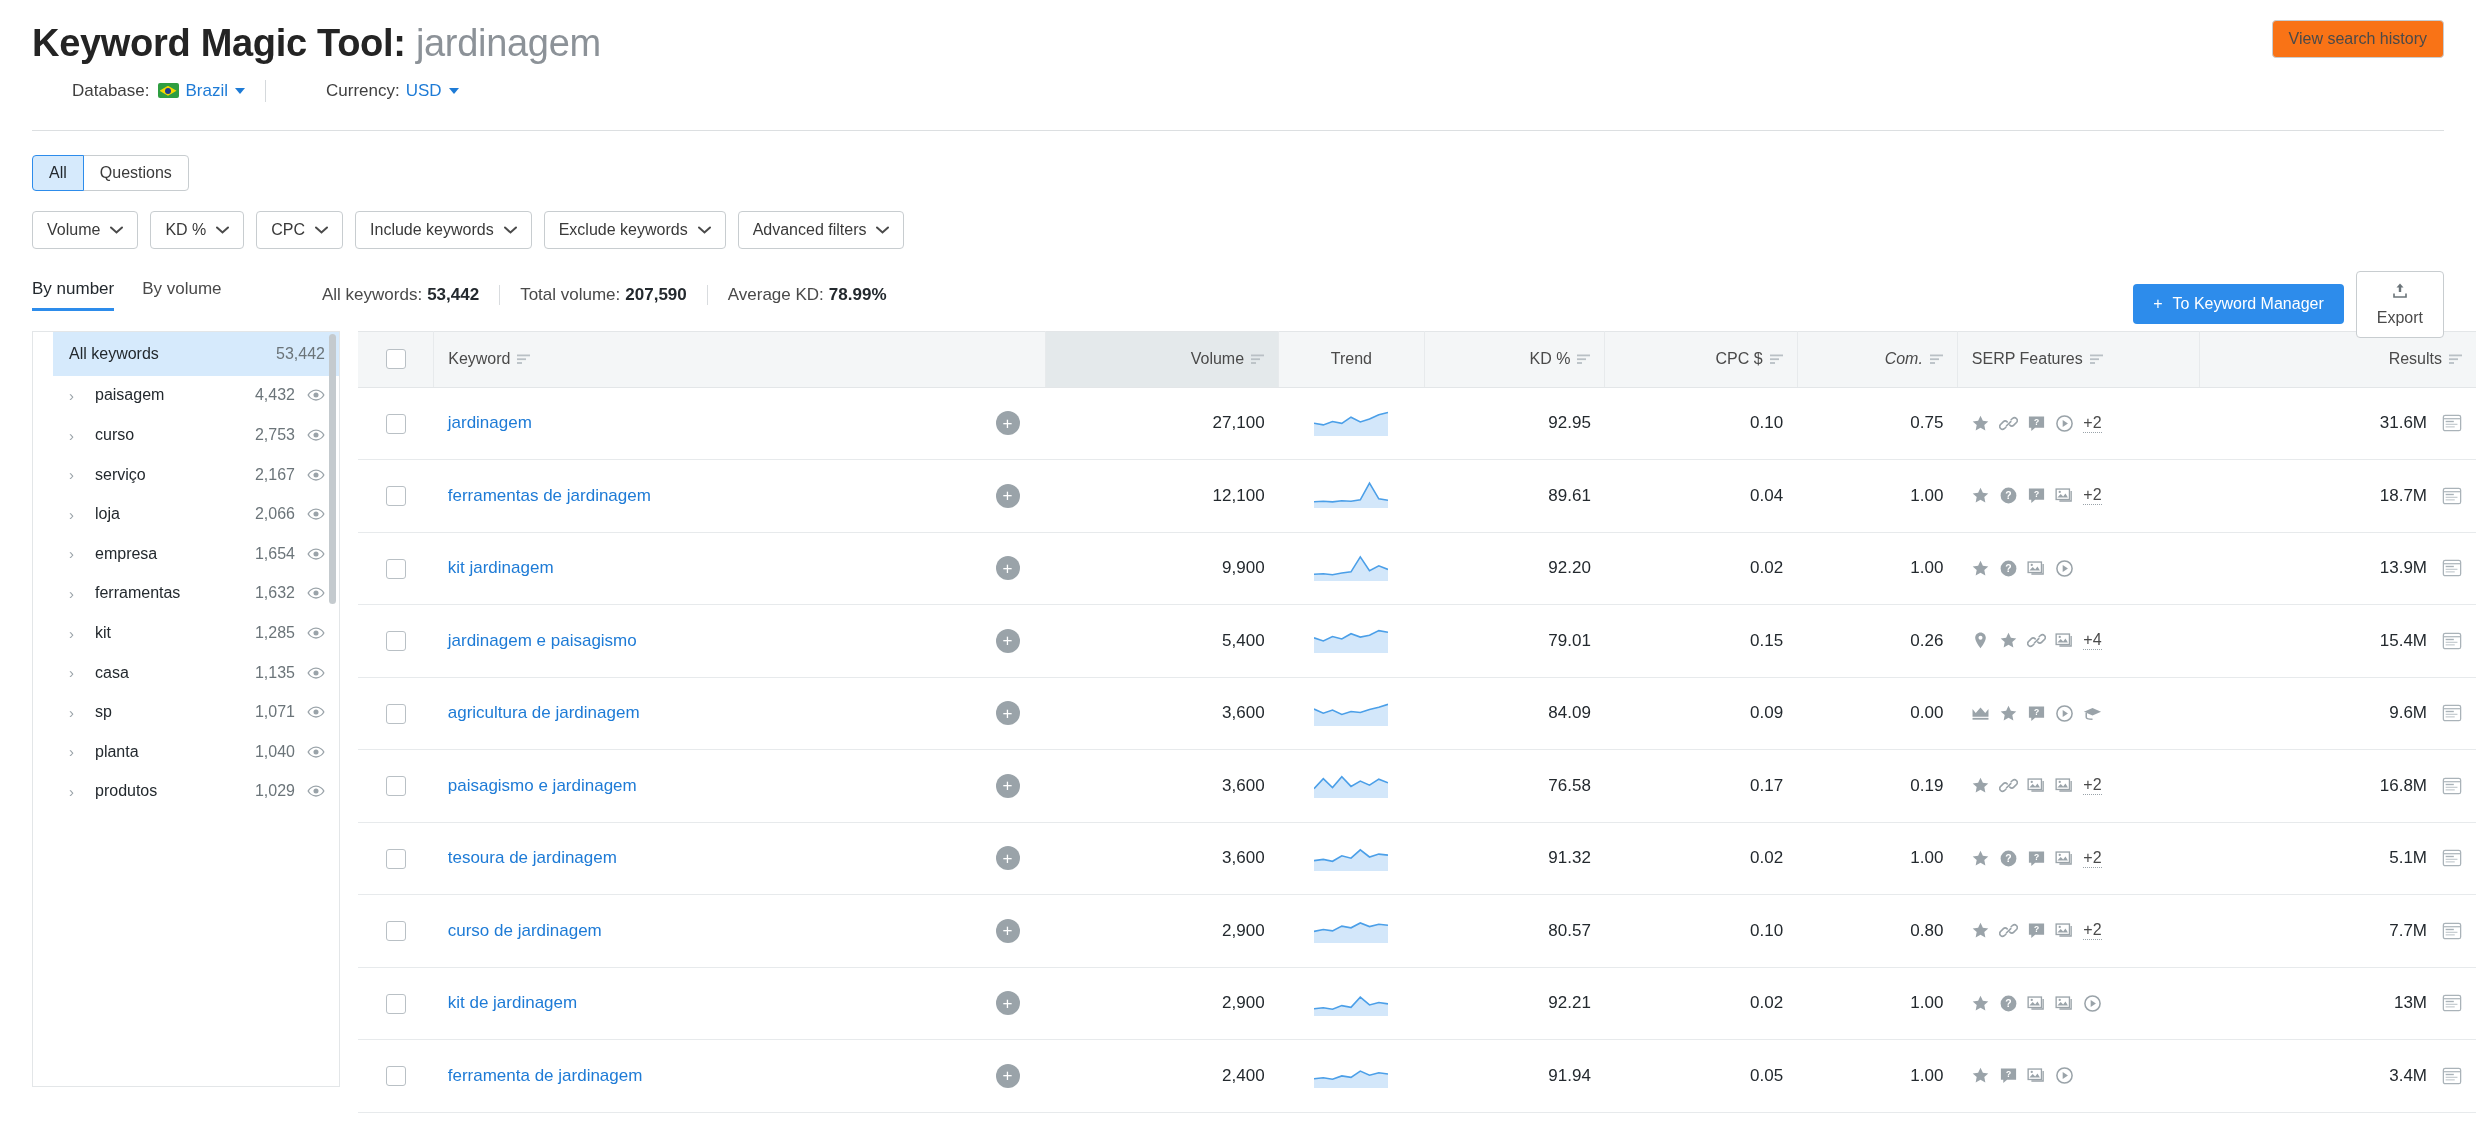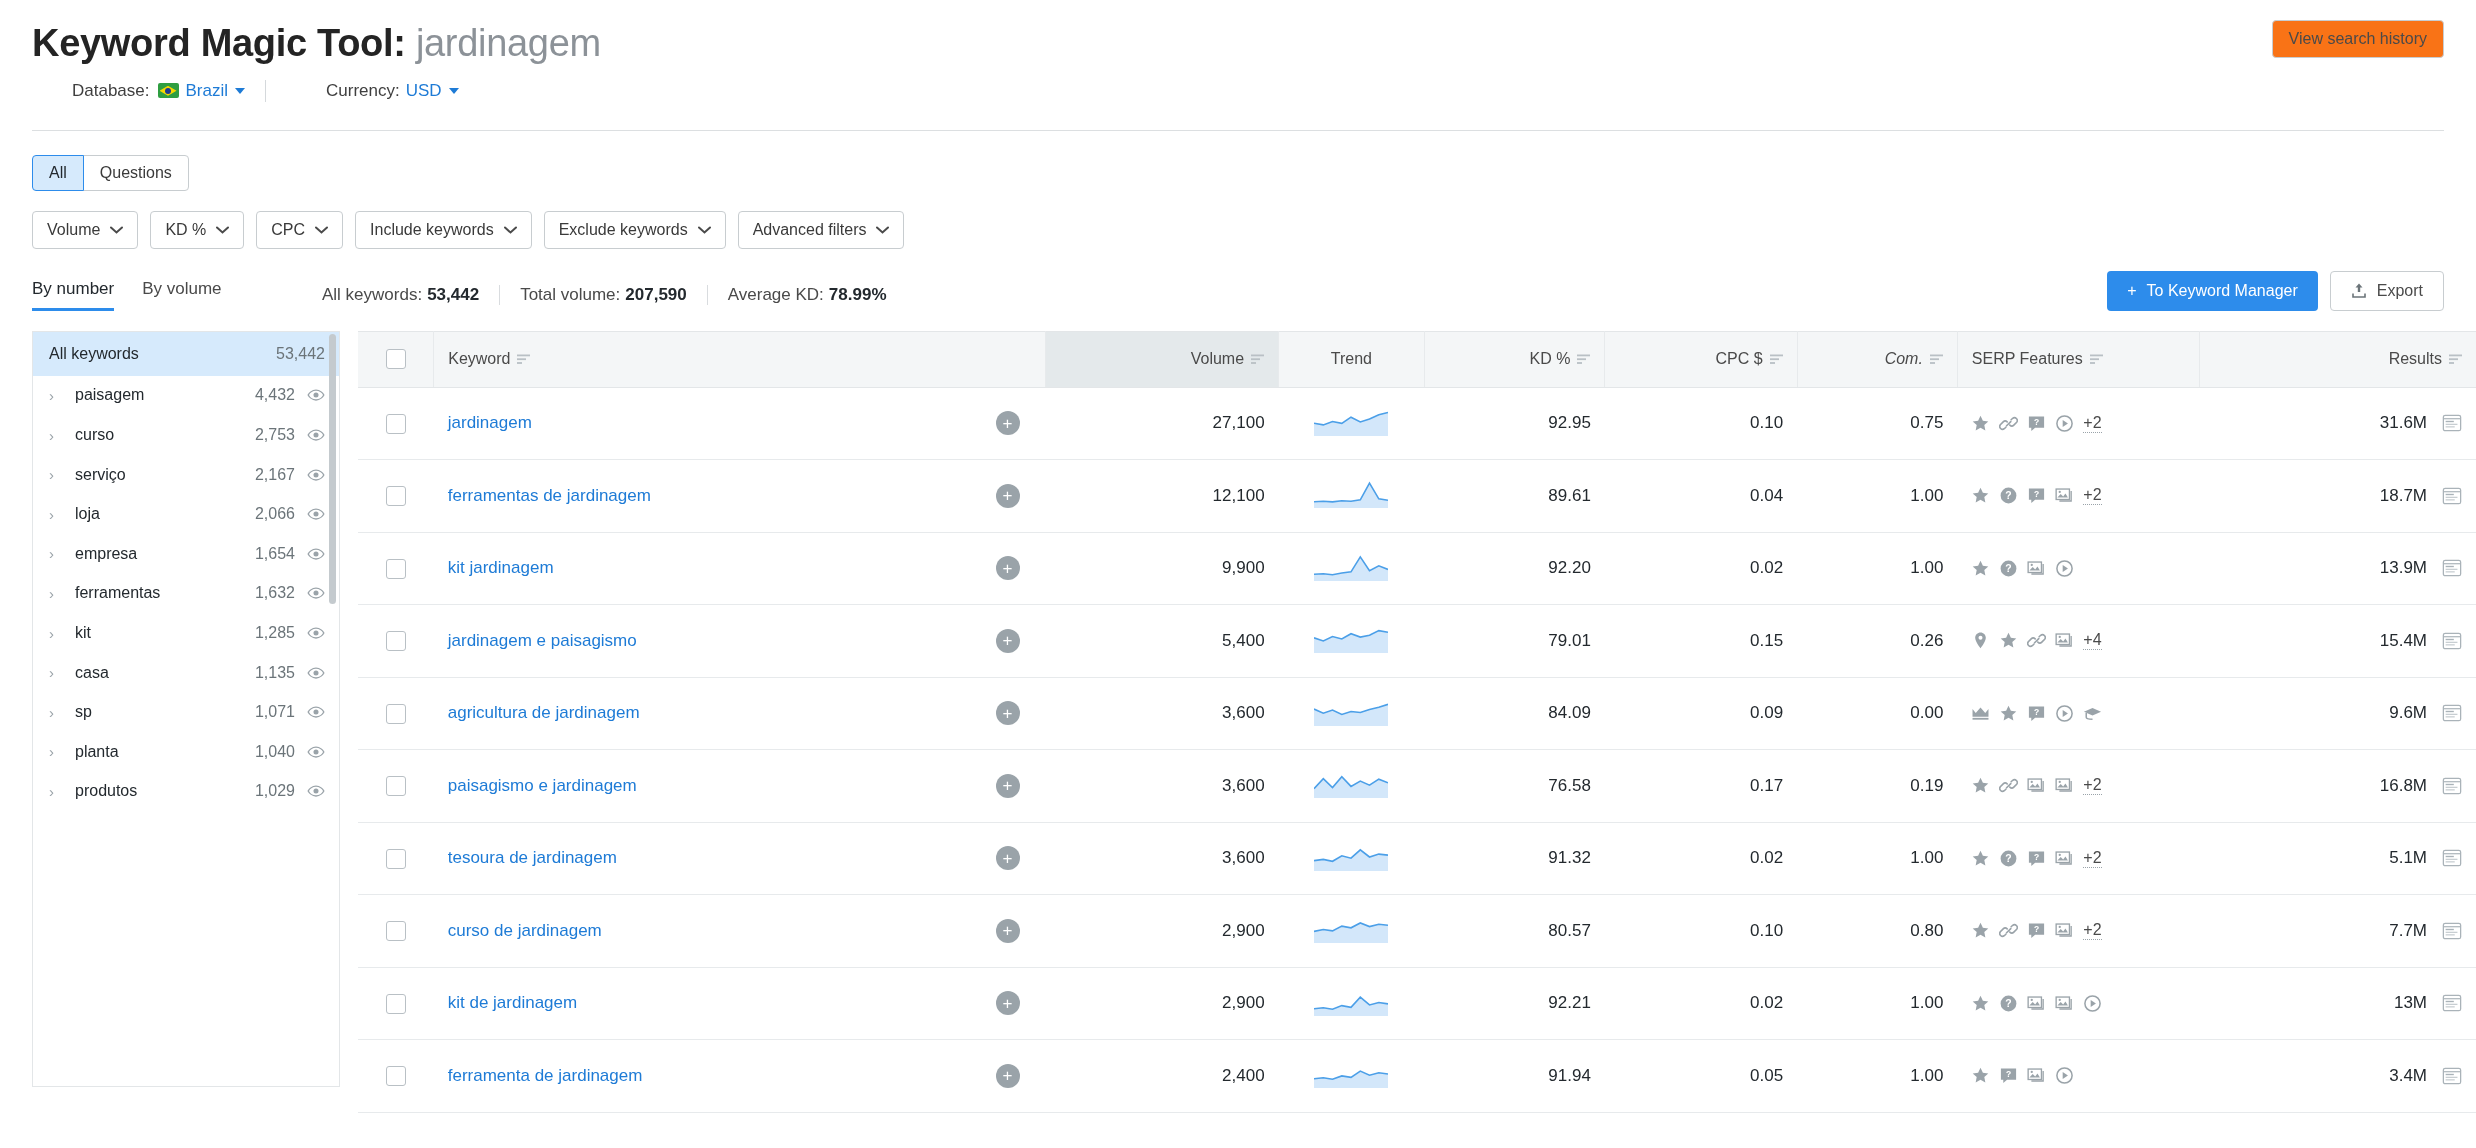--- a/index.html
+++ b/index.html
@@ -62,29 +62,29 @@
   .stats { display:flex; align-items:center; font-size:17px; color:#4a4a4a; }
   .stat b { color:#23292e; font-weight:bold; margin-left:5px; }
   .stat-sep { width:1px; height:20px; background:#d9dcdf; margin: 0 20px; }
   .actions { position:absolute; right:32px; top:-4px; display:flex; gap:12px; align-items:center;}
   .btn-primary {
     background:#2d8ceb; color:#fff; border:none; border-radius:4px;
     font-size:16px; padding:11px 20px; display:flex; align-items:center; gap:10px; cursor:pointer;
   }
   .btn-ghost {
     background:#fff; color:#4a4a4a; border:1px solid #c8cdd0; border-radius:4px;
-    font-size:16px; padding:10px 20px; display:flex; align-items:center; gap:10px; cursor:pointer;
+    font-size:16px; padding:10px 20px; display:flex; align-items:center; gap:10px; cursor:pointer;flex-direction:column;
   }
 
   
   .body { display:flex; margin-top: 16px; padding-left: 32px; }
 
   
   .sidebar { width: 308px; border:1px solid #e3e6e8; border-top:1px solid #e3e6e8;
-             position:relative; height: 756px; overflow:hidden; background:#fff; flex: none;}
+             position:relative; height: 756px; overflow:hidden; background:#fff; flex: none; padding-left: 20px;}
   .side-row { display:flex; align-items:center; height: 40px; font-size:16px; padding: 0 14px 0 16px; }
   .side-row.all { background:#d6eafc; color:#23292e; height:44px; }
   .side-row.item { height: 39.6px; }
   .chev { width:14px; color:#9aa3a9; font-size:15px; flex:none; }
   .side-name { flex:1; color:#23292e; margin-left: 12px; }
   .side-row.all .side-name { margin-left:0; font-size:16px; }
   .side-count { color:#6b7479; font-size:16px; margin-right:12px; }
   .side-row.all .side-count { margin-right:0; }
   .eye { width:18px; height:18px; flex:none; }
   .sb-track { position:absolute; right:3px; top:2px; width:7px; height:752px; }

